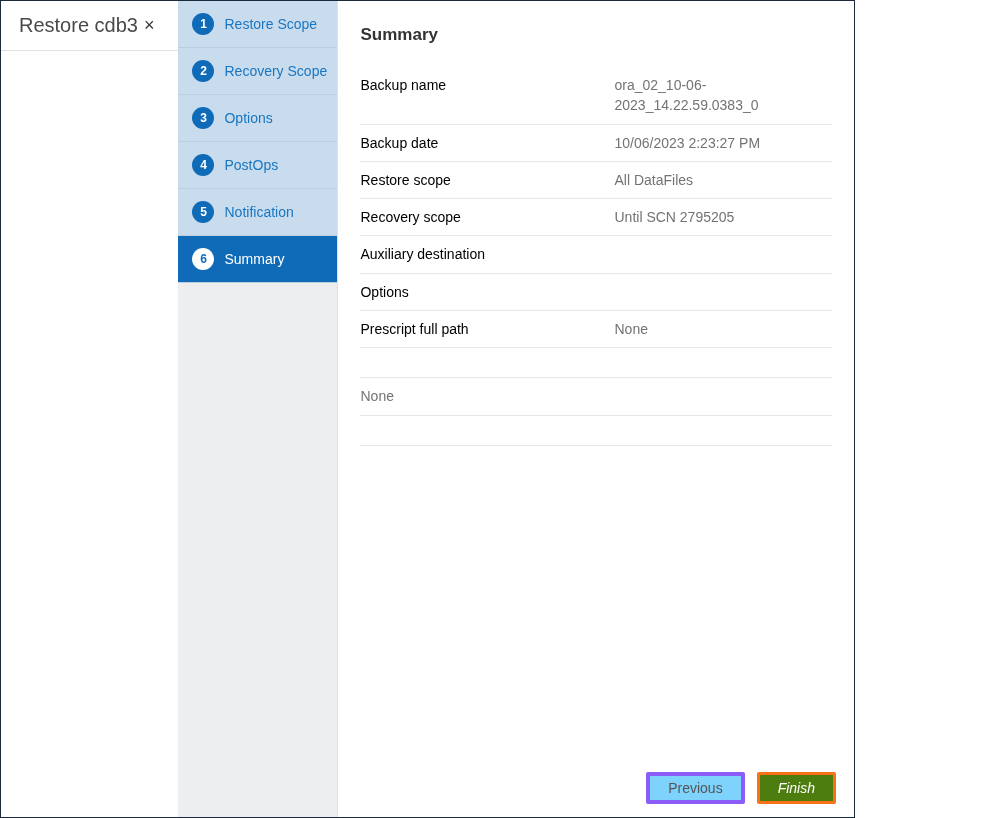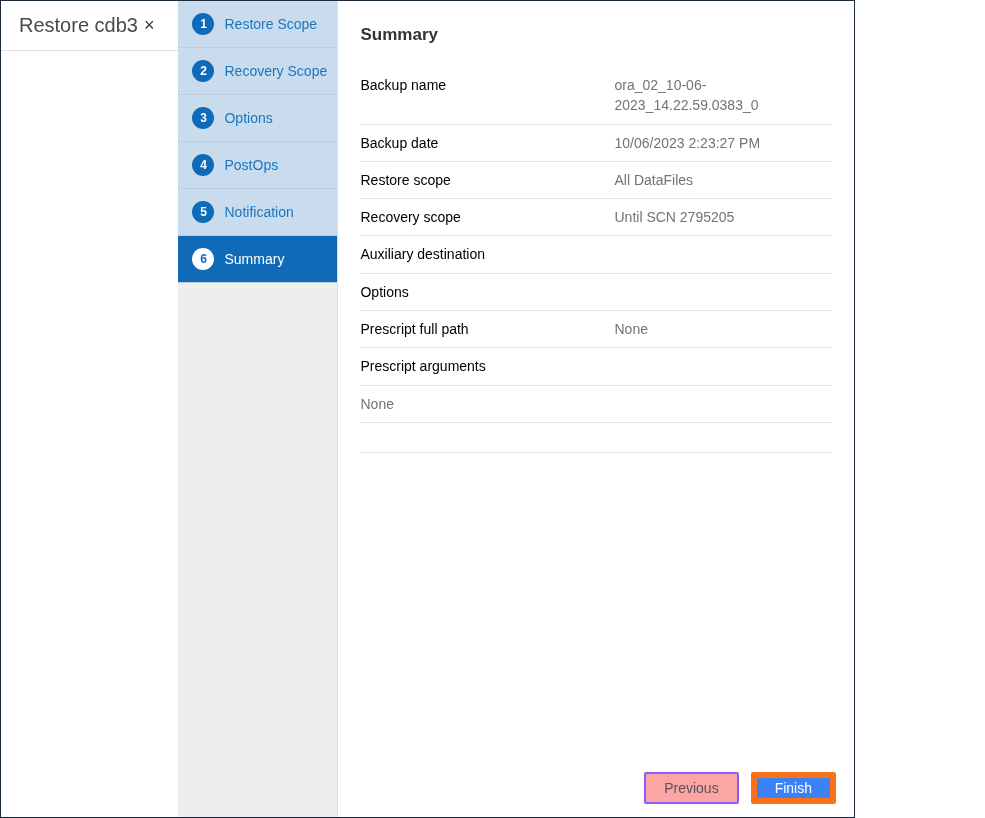--- a/index.html
+++ b/index.html
@@ -125,28 +125,29 @@
     gap: 12px;
   }
   .btn {
     height: 32px;
     padding: 0 18px;
     font-size: 14px;
     border-radius: 2px;
     cursor: pointer;
   }
   .btn-secondary {
-    background: #fca5a5;
-    border: 2px solid #8b5cf6;
+    background: #7dd3fc;
+    border: 4px solid #8b5cf6;
     color: #555;
   }
   .btn-primary {
-    background: #3b82f6;
-    border: 6px solid #f97316;
+    background: #4d7c0f;
+    border: 3px solid #f97316;
     color: #fff;
+    font-style: italic;
   }
 </style>
 </head>
 <body>
 
 <div class="modal">
   <div class="modal-header">
     <div class="modal-title">Restore cdb3</div>
     <button class="close-btn">×</button>
   </div>
@@ -204,21 +205,20 @@
           <div class="summary-value"></div>
         </div>
         <div class="summary-row">
           <div class="summary-label">Options</div>
         </div>
         <div class="summary-row">
           <div class="summary-label">Prescript full path</div>
           <div class="summary-value">None</div>
         </div>
         <div class="summary-row">
-          <div class="summary-label">Prescript arguments</div>
           <div class="summary-value"></div>
         </div>
         <div class="summary-row">
           <div class="summary-value">None</div>
         </div>
         <div class="summary-row">
           <div class="summary-value"></div>
         </div>
       </div>
 

